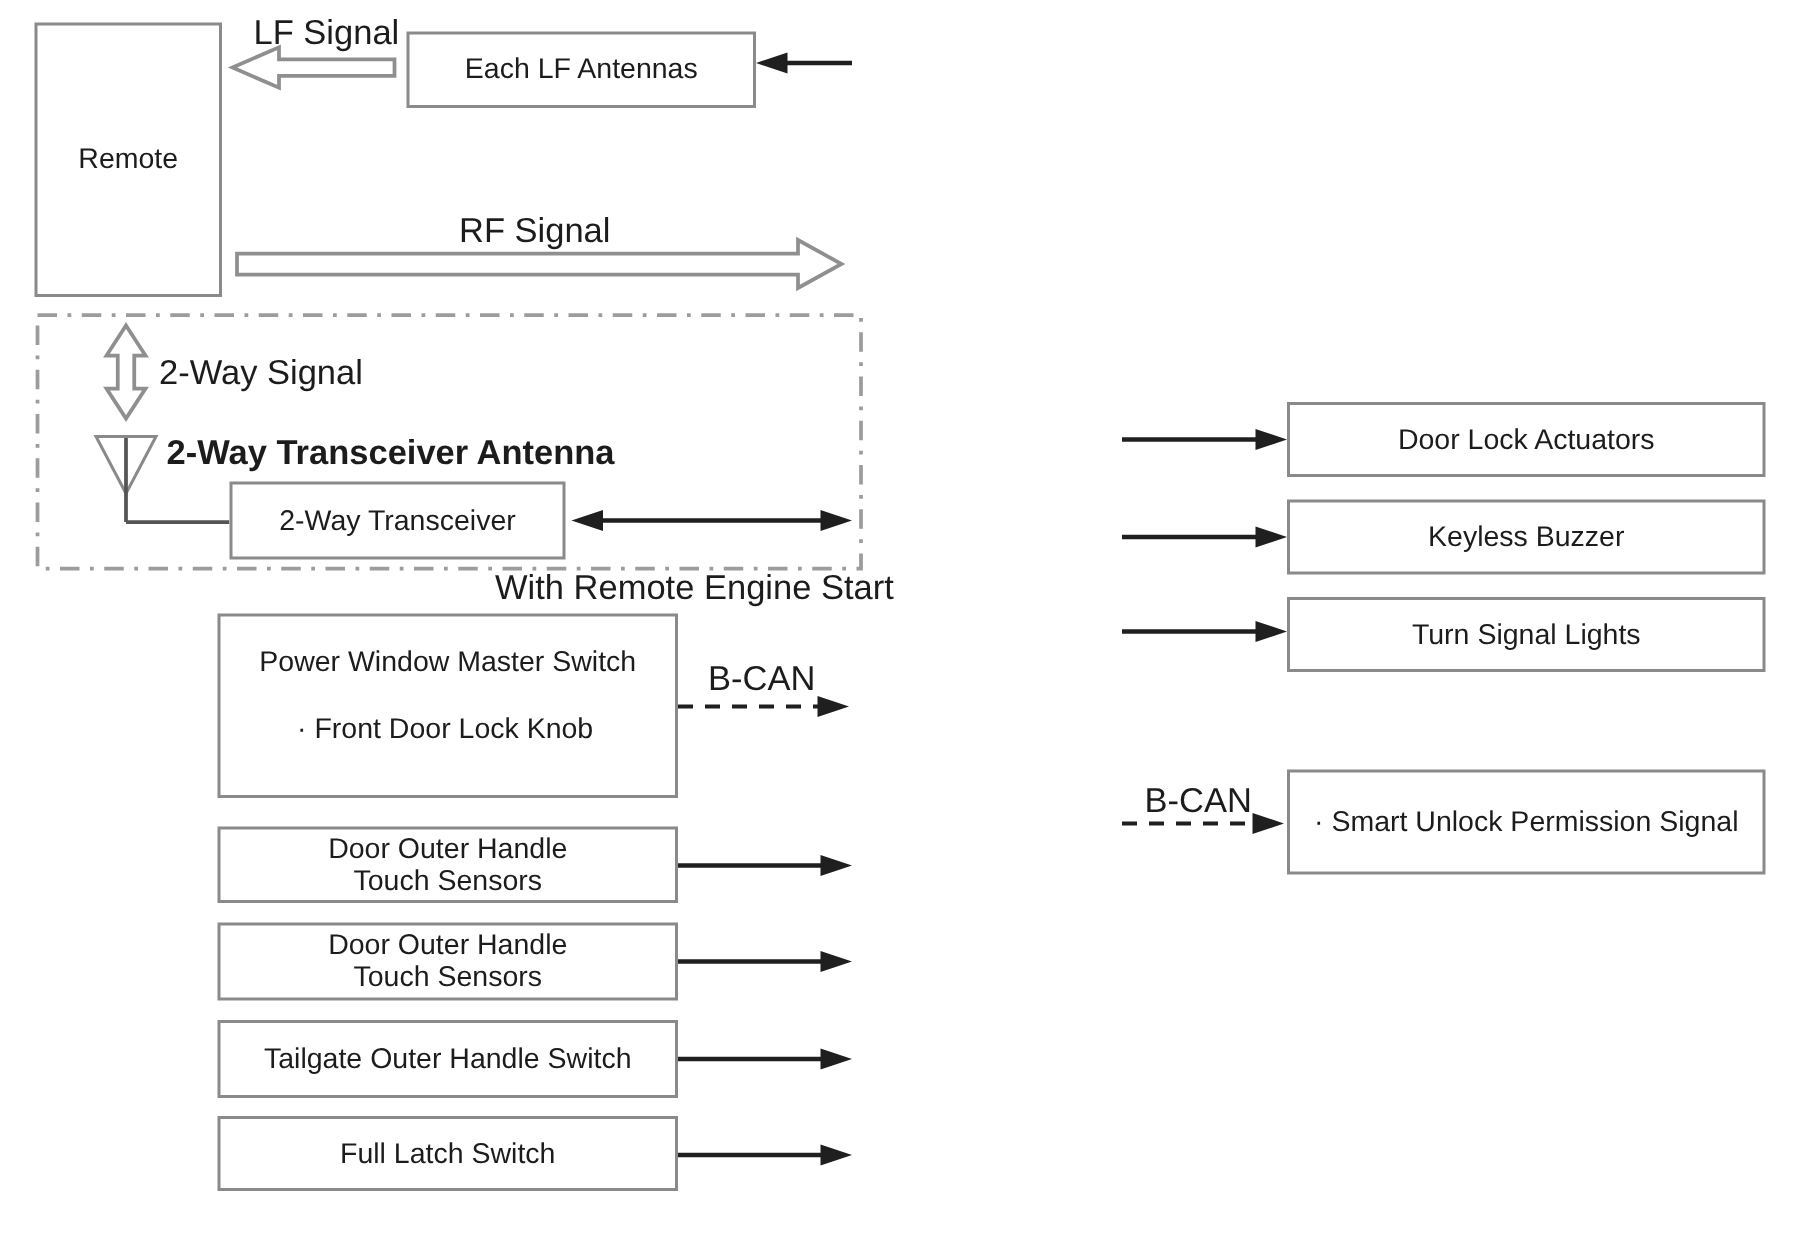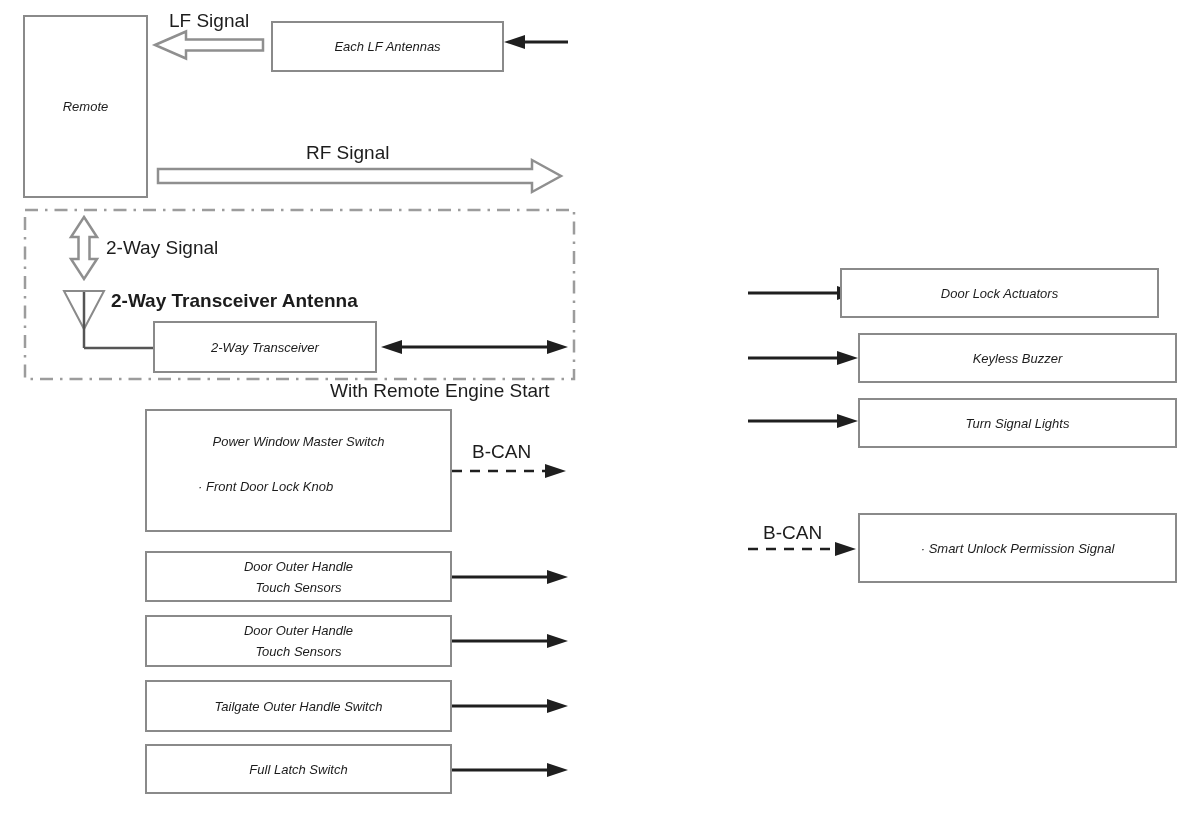--- a/index.html
+++ b/index.html
@@ -12,28 +12,27 @@
     overflow:hidden;
   }
   #wires{position:absolute;left:0;top:0;z-index:1;}
   .node{
     position:absolute;
     box-sizing:border-box;
     border:2px solid #8a8a8a;
     background:#ffffff;
     display:flex;flex-direction:column;align-items:center;justify-content:center;
     text-align:center;
-    font-size:13px;line-height:21px;
+    font-size:19px;line-height:21px;
     z-index:2;
-    font-style:italic;
   }
   .node.transparent{background:transparent;}
   .label{
     position:absolute;
-    font-size:19px;line-height:20px;
+    font-size:23px;line-height:20px;
     white-space:nowrap;
     z-index:3;
   }
   
   #bcm{justify-content:flex-start;align-items:flex-start;}
   #bcm .bcm-text{position:absolute;left:30px;top:254px;text-align:left;}
   
   #pwms{justify-content:flex-start;}
   #pwms .pwms-title{margin-top:20px;}
   #pwms .pwms-detail{
@@ -147,21 +146,21 @@
   </div>
 
   <div class="node" style="left:145px;top:680px;width:307px;height:52px;">
     <span>Tailgate Outer Handle Switch</span>
   </div>
 
   <div class="node" style="left:145px;top:744px;width:307px;height:50px;">
     <span>Full Latch Switch</span>
   </div>
 
-  <div class="node" style="left:840px;top:268px;width:319px;height:50px;">
+  <div class="node" style="left:858px;top:268px;width:319px;height:50px;">
     <span>Door Lock Actuators</span>
   </div>
 
   <div class="node" style="left:858px;top:333px;width:319px;height:50px;">
     <span>Keyless Buzzer</span>
   </div>
 
   <div class="node" style="left:858px;top:398px;width:319px;height:50px;">
     <span>Turn Signal Lights</span>
   </div>

